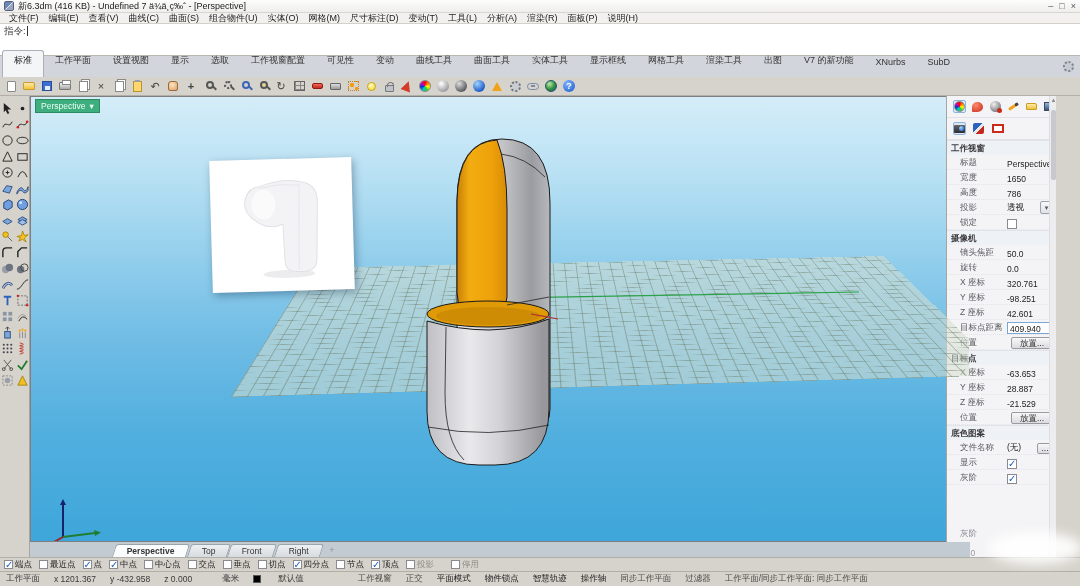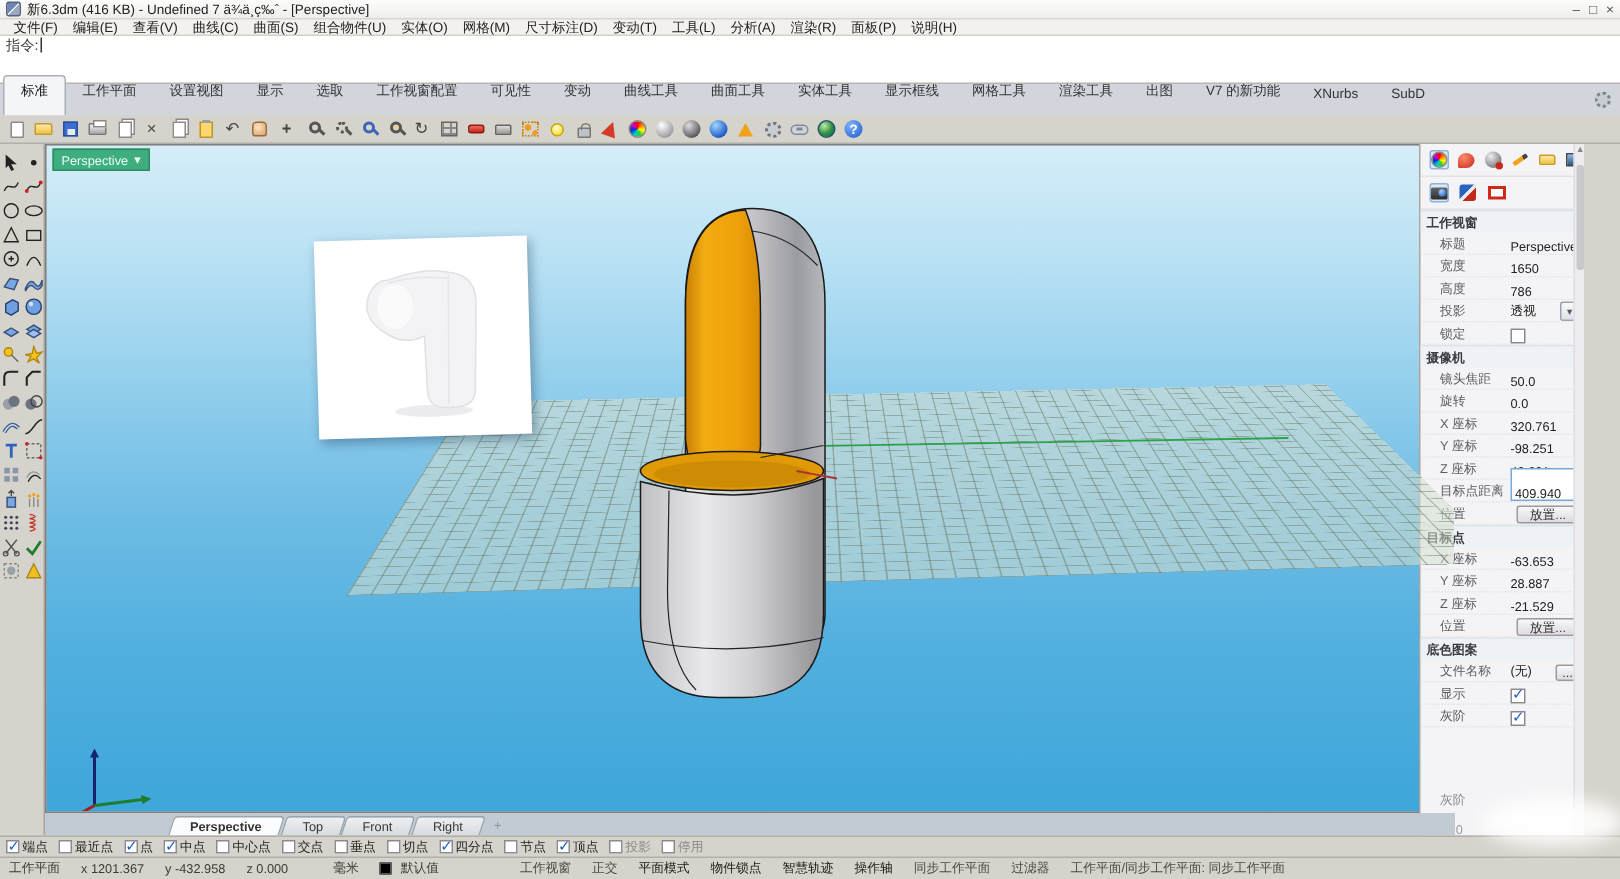--- a/index.html
+++ b/index.html
@@ -90,21 +90,21 @@
 .redrect{width:12px;height:9px;border:2px solid #cc2a1a;background:#fff}
 .pencil{width:11px;height:3px;background:linear-gradient(90deg,#f0a21a 70%,#444 70%);transform:rotate(-35deg);border-radius:1px}
 .monitor{width:12px;height:9px;background:linear-gradient(#8fb8e8,#33567e);border:1px solid #445}
 .redblob{width:11px;height:10px;background:radial-gradient(circle at 35% 30%,#ff8a6a,#c4281c);border-radius:50% 50% 50% 10%}
 .spg{width:11px;height:11px;border-radius:50%;background:radial-gradient(circle at 35% 30%,#eee,#55565c);position:relative}
 .spg::after{content:"";position:absolute;right:-1px;bottom:-1px;width:5px;height:5px;border-radius:50%;background:#cc2a1a}
 .rp-title{height:15px;line-height:15px;background:#eef1f5;color:#3c3c40;padding-left:4px;font-weight:bold;border-top:1px solid #e0e3e8}
 .rp-row{height:15px;display:flex;align-items:flex-end;padding:0 3px 0 13px;border-bottom:1px dotted #e4e4e8;position:relative}
 .rp-l{color:#5a5a60;width:47px;flex:none;white-space:nowrap;overflow:hidden}
 .rp-v{color:#222;white-space:nowrap;overflow:hidden}
-.rp-input{background:#fff;border:1px solid #7aa7d4;padding:10px 2px;height:12px;line-height:12px;min-width:44px}
+.rp-input{background:#fff;border:1px solid #7aa7d4;padding:0 2px;height:12px;line-height:12px;min-width:44px}
 .rp-btn{margin-left:auto;background:linear-gradient(#f8f8f8,#dcdce0);border:1px solid #9a9aa0;border-radius:2px;padding:0 8px;height:12px;line-height:11px;color:#333}
 .rp-mini{margin-left:auto;background:linear-gradient(#f8f8f8,#dcdce0);border:1px solid #9a9aa0;border-radius:2px;width:16px;height:11px;text-align:center;line-height:9px;color:#333}
 .combo{margin-left:auto;width:13px;height:13px;background:linear-gradient(#fafafa,#dfe2e6);border:1px solid #9aa2ac;border-radius:2px;display:flex;align-items:center;justify-content:center;color:#556;font-size:7px}
 .cb{width:10px;height:10px;background:#fff;border:1px solid #8a8a90;position:relative}
 .cb.on::after{content:"✓";position:absolute;left:0;top:-2px;color:#1b5cc8;font-size:10px;font-weight:bold}
 #rp-scroll{position:absolute;right:0;top:0;width:7px;height:100%;background:#ededf0;border-left:1px solid #dedee2}
 #rp-scroll .thumb{position:absolute;left:1px;top:14px;width:5px;height:70px;background:#c8c8cd;border-radius:2px}
 #rp-scroll .up{position:absolute;left:0;top:1px;width:7px;text-align:center;font-size:6px;color:#888}
 #rp-partial{position:absolute;left:13px;top:432px;color:#8a8a90}
 #rp-num{position:absolute;left:14px;top:452px;color:#9a9aa0}
@@ -114,21 +114,21 @@
 #vtabs{position:absolute;left:30px;top:542px;width:940px;height:15px;background:#c3cbd2;display:flex;align-items:flex-end;padding-left:84px;gap:1px}
 .vtab{height:13px;line-height:13px;padding:0 12px;font-size:8.5px;color:#333;background:linear-gradient(#eef0f2,#d7dbdf);border:1px solid #9aa4ac;border-bottom:none;transform:skewX(-18deg);border-radius:3px 3px 0 0}
 .vtab span{display:inline-block;transform:skewX(18deg)}
 .vtab.on{background:#fbfcfd;font-weight:bold}
 .vtab-plus{align-self:center;margin-left:6px;color:#8a949c;font-size:9px}
 #osnap{position:absolute;left:0;top:557px;width:1080px;height:14px;background:#d6d3cc;border-top:1px solid #b2afa8;display:flex;align-items:center;gap:7px;padding-left:4px;font-size:8.5px}
 .os{display:flex;align-items:center;gap:2px;color:#222}
 .os .cb{width:9px;height:9px}
 .os.dis{color:#8a8a86}
 #statusbar{position:absolute;left:0;top:571px;width:1080px;height:15px;background:#d6d3cc;border-top:1px solid #b2afa8;display:flex;align-items:center;gap:14px;padding-left:6px;font-size:8.5px;color:#3a3a3a}
-#statusbar .chip{display:flex;align-items:center;gap:6px}
+#statusbar .chip{display:flex;align-items:center;gap:17px}
 #statusbar .sw{width:8px;height:8px;background:#000;border:1px solid #555}
 #statusbar .tg{color:#4a4a48}
 #statusbar .tg.on{font-weight:normal;color:#1a1a1a}
 </style>
 </head>
 <body>
 
 <div id="app">
 
   <div id="titlebar">
@@ -757,21 +757,21 @@
         <span>节点</span>
       </span>
     <span class="os">
         <span class="cb on"></span>
         <span>顶点</span>
       </span>
     <span class="os dis">
         <span class="cb"></span>
         <span>投影</span>
       </span>
-    <span class="os dis" style="">
+    <span class="os dis" style="margin-left:10px">
         <span class="cb"></span>
         <span>停用</span>
       </span>
   </div>
 
   <div id="statusbar">
     <span>工作平面</span>
     <span>x 1201.367</span>
     <span>y -432.958</span>
     <span>z 0.000</span>

